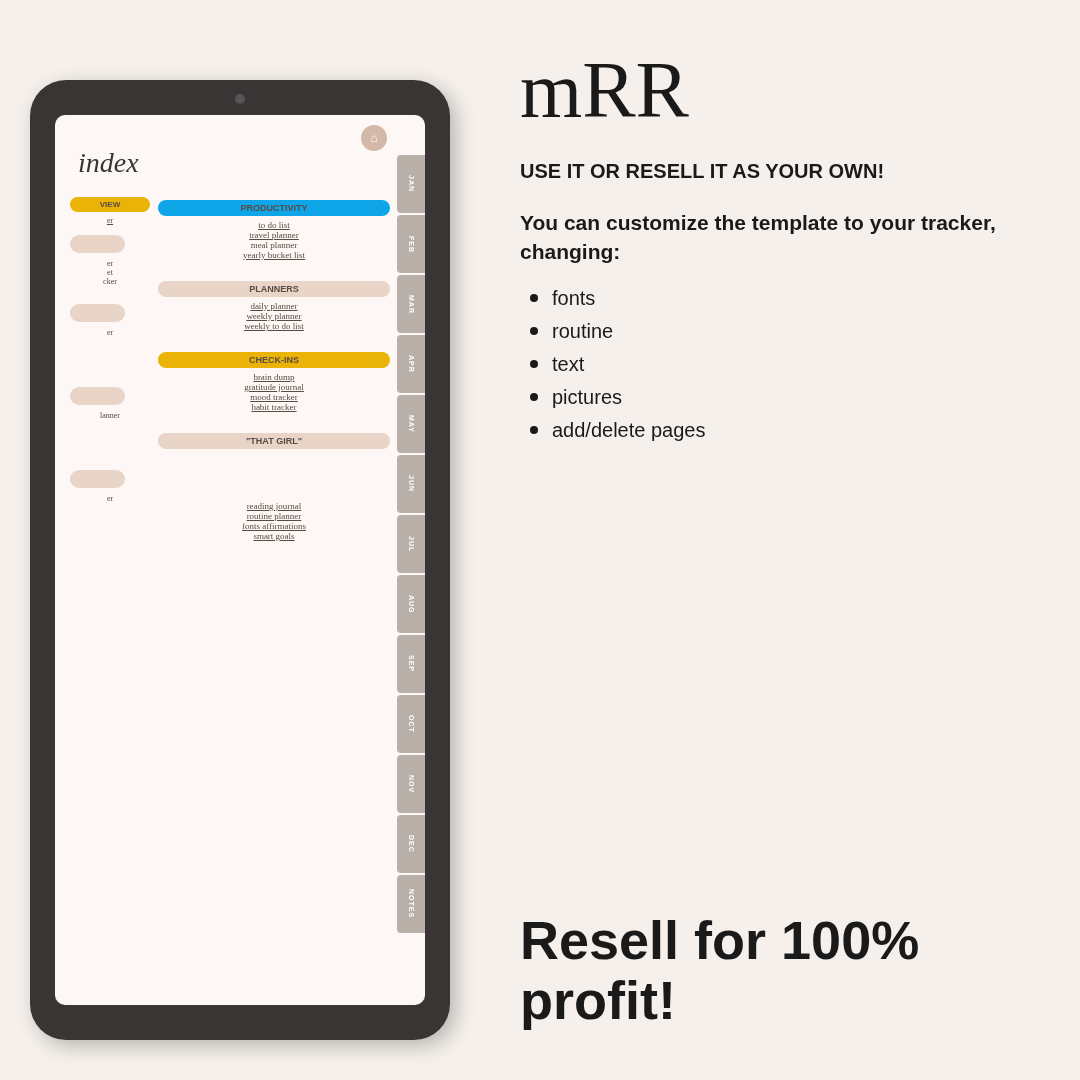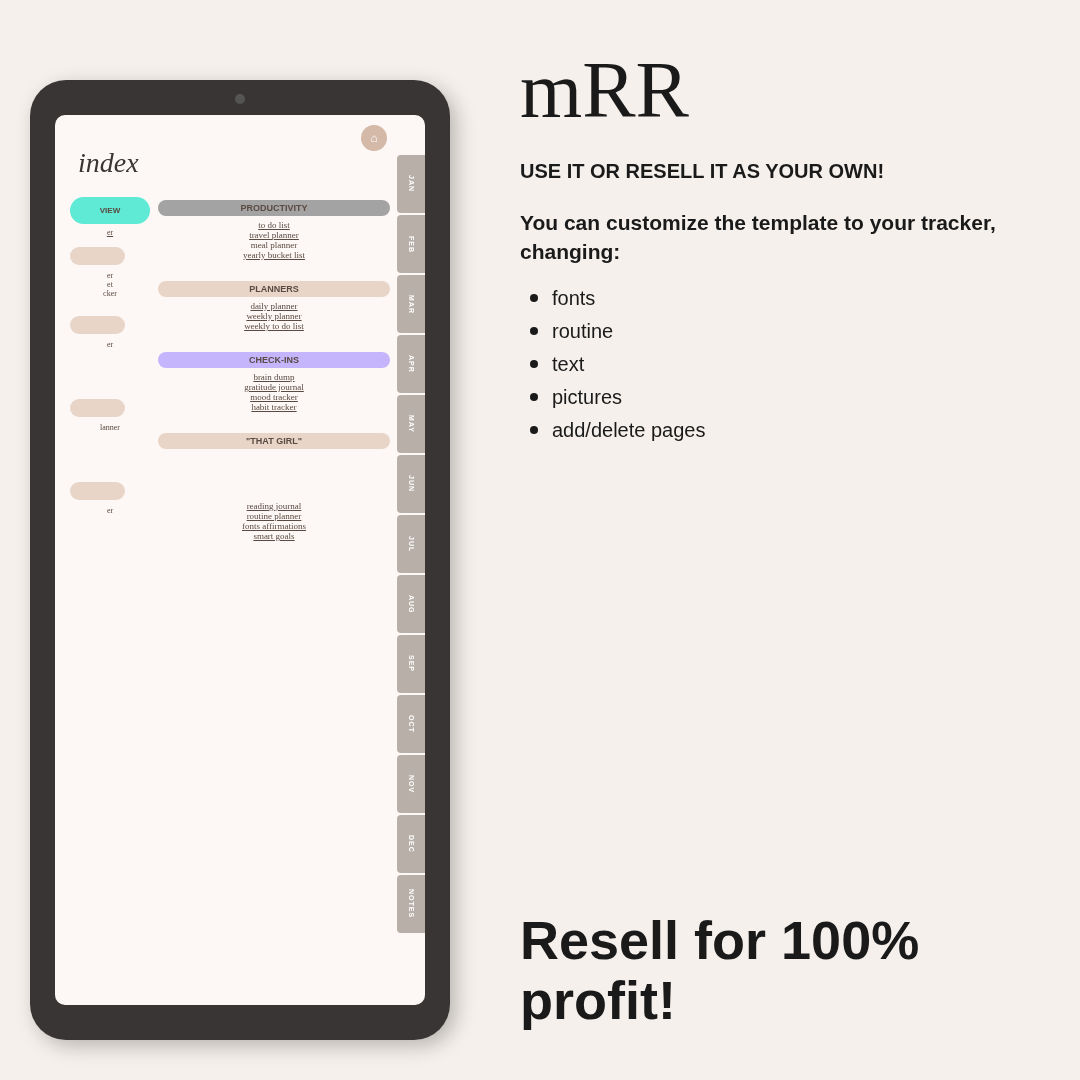--- a/index.html
+++ b/index.html
@@ -235,21 +235,21 @@
       <div class="planner-content">
 
         <div class="home-icon-area">⌂</div>
 
         <div class="index-title">index</div>
 
         <div style="display: flex; gap: 8px;">
 
           <div class="planner-left-section" style="width: 80px; overflow: hidden;">
             <div class="col-section">
-              <div style="background:#5eead4; border-radius:20px; padding:9px 8px; font-size:8px; font-weight:bold; color:#5a4a42; text-align:center; margin-bottom:4px; font-family:Arial,sans-serif;">VIEW</div>
+              <div style="background:#eab308; border-radius:20px; padding:3px 8px; font-size:8px; font-weight:bold; color:#5a4a42; text-align:center; margin-bottom:4px; font-family:Arial,sans-serif;">VIEW</div>
               <div style="font-size:8px;color:#5a4a42;font-family:Georgia,serif;text-decoration:underline;text-align:center;">er</div>
             </div>
             <div class="col-section">
               <div style="background:#e8d5c8; border-radius:20px; width:55px; height:18px; margin-bottom:6px;"></div>
               <div style="font-size:8px;color:#5a4a42;font-family:Georgia,serif;text-align:center;">er</div>
               <div style="font-size:8px;color:#5a4a42;font-family:Georgia,serif;text-align:center;">et</div>
               <div style="font-size:8px;color:#5a4a42;font-family:Georgia,serif;text-align:center;">cker</div>
             </div>
             <div class="col-section">
               <div style="background:#e8d5c8; border-radius:20px; width:55px; height:18px; margin-bottom:6px; margin-top:8px;"></div>
@@ -261,36 +261,36 @@
             </div>
             <div class="col-section" style="margin-top:40px;">
               <div style="background:#e8d5c8; border-radius:20px; width:55px; height:18px; margin-bottom:6px;"></div>
               <div style="font-size:8px;color:#5a4a42;font-family:Georgia,serif;text-align:center;">er</div>
             </div>
           </div>
 
           <div class="planner-right-section" style="flex:1;">
 
             <div class="col-section">
-              <div style="background:#a3a3a3; border-radius:20px; padding:3px 10px; font-size:9px; font-weight:bold; color:#5a4a42; text-align:center; margin-bottom:4px; font-family:Arial,sans-serif; display:inline-block; width:100%;">PRODUCTIVITY</div>
+              <div style="background:#0ea5e9; border-radius:20px; padding:3px 10px; font-size:9px; font-weight:bold; color:#5a4a42; text-align:center; margin-bottom:4px; font-family:Arial,sans-serif; display:inline-block; width:100%;">PRODUCTIVITY</div>
               <div style="font-size:9px;color:#5a4a42;font-family:Georgia,serif;text-decoration:underline;text-align:center;">to do list</div>
               <div style="font-size:9px;color:#5a4a42;font-family:Georgia,serif;text-decoration:underline;text-align:center;">travel planner</div>
               <div style="font-size:9px;color:#5a4a42;font-family:Georgia,serif;text-align:center;">meal planner</div>
               <div style="font-size:9px;color:#5a4a42;font-family:Georgia,serif;text-decoration:underline;text-align:center;">yearly bucket list</div>
             </div>
 
             <div class="col-section" style="margin-top:8px;">
               <div style="background:#e8d5c8; border-radius:20px; padding:3px 10px; font-size:9px; font-weight:bold; color:#5a4a42; text-align:center; margin-bottom:4px; font-family:Arial,sans-serif; display:inline-block; width:100%;">PLANNERS</div>
               <div style="font-size:9px;color:#5a4a42;font-family:Georgia,serif;text-decoration:underline;text-align:center;">daily planner</div>
               <div style="font-size:9px;color:#5a4a42;font-family:Georgia,serif;text-decoration:underline;text-align:center;">weekly planner</div>
               <div style="font-size:9px;color:#5a4a42;font-family:Georgia,serif;text-decoration:underline;text-align:center;">weekly to do list</div>
             </div>
 
             <div class="col-section" style="margin-top:8px;">
-              <div style="background:#c4b5fd; border-radius:20px; padding:3px 10px; font-size:9px; font-weight:bold; color:#5a4a42; text-align:center; margin-bottom:4px; font-family:Arial,sans-serif; display:inline-block; width:100%;">CHECK-INS</div>
+              <div style="background:#eab308; border-radius:20px; padding:3px 10px; font-size:9px; font-weight:bold; color:#5a4a42; text-align:center; margin-bottom:4px; font-family:Arial,sans-serif; display:inline-block; width:100%;">CHECK-INS</div>
               <div style="font-size:9px;color:#5a4a42;font-family:Georgia,serif;text-decoration:underline;text-align:center;">brain dump</div>
               <div style="font-size:9px;color:#5a4a42;font-family:Georgia,serif;text-decoration:underline;text-align:center;">gratitude journal</div>
               <div style="font-size:9px;color:#5a4a42;font-family:Georgia,serif;text-decoration:underline;text-align:center;">mood tracker</div>
               <div style="font-size:9px;color:#5a4a42;font-family:Georgia,serif;text-decoration:underline;text-align:center;">habit tracker</div>
             </div>
 
             <div class="col-section" style="margin-top:8px;">
               <div style="background:#e8d5c8; border-radius:20px; padding:3px 10px; font-size:9px; font-weight:bold; color:#5a4a42; text-align:center; margin-bottom:4px; font-family:Arial,sans-serif; display:inline-block; width:100%;">"THAT GIRL"</div>
               <div style="font-size:9px;color:#5a4a42;font-family:Georgia,serif;text-decoration:underline;text-align:center;margin-top:48px;">reading journal</div>
               <div style="font-size:9px;color:#5a4a42;font-family:Georgia,serif;text-decoration:underline;text-align:center;">routine planner</div>

